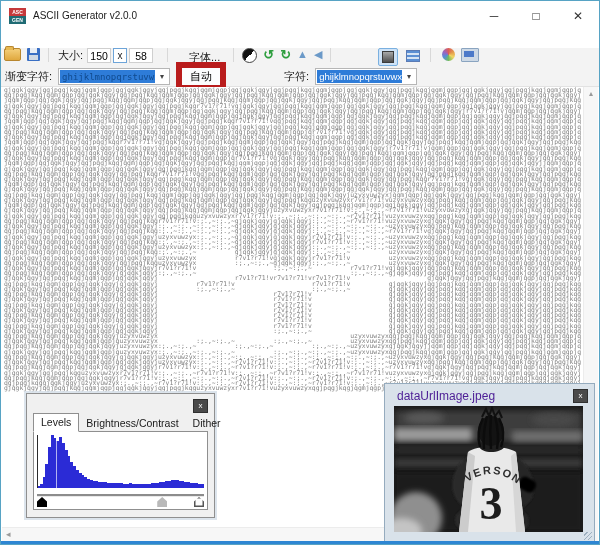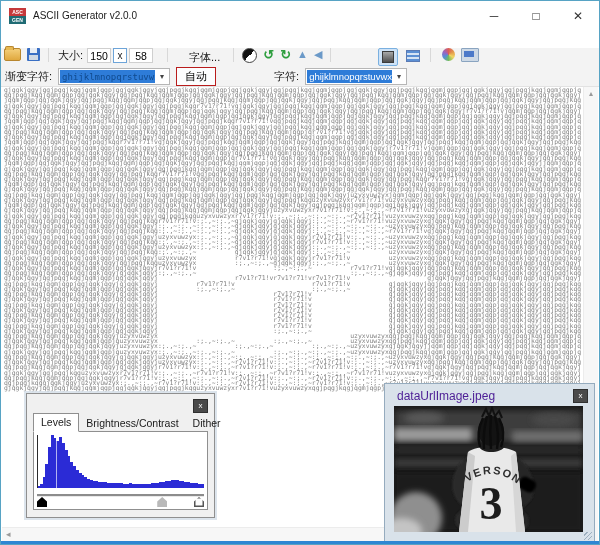--- a/index.html
+++ b/index.html
@@ -38,21 +38,21 @@
   #ico-textview{width:18px;height:16px;display:flex;align-items:center;justify-content:center;}
   #ico-textview .inner{width:12px;height:10px;border:1px solid #5b7bb4;background:repeating-linear-gradient(0deg,#5b8fd4 0 2px,#d5e3f4 2px 4px);}
   #ico-colorwheel{width:13px;height:13px;border-radius:50%;background:conic-gradient(#d8423c,#e08a2e,#f2d04a,#58b044,#3a7bd4,#8a4ab8,#d8423c);opacity:.85;}
   #ico-display{width:16px;height:12px;border:1px solid #8aa4c0;background:#cdd9e6;position:relative;border-radius:1px;}
   #ico-display .screen{position:absolute;left:2px;top:2px;width:10px;height:6px;background:#4b79c9;}
   
   .combo{position:relative;height:17px;background:#fff;border:1px solid #b6b6b6;box-sizing:border-box;}
   #gradient-combo{width:112px;margin-left:2px;}
   #gradient-combo .sel{position:absolute;left:1px;top:1px;bottom:1px;right:14px;background:#2e7cd8;color:#104a8e;font-family:"DejaVu Sans Mono",monospace;font-size:9px;line-height:14px;overflow:hidden;white-space:nowrap;padding-left:2px;}
   .combo .arrow{position:absolute;right:2px;top:0;bottom:0;width:10px;font-size:8px;color:#444;text-align:center;line-height:16px;}
-  #auto-btn{margin-left:6px;border:1px solid #b91c1c;background:#fcfdfe;font-size:11px;padding:1px 8px;font-family:"Liberation Sans",sans-serif;}
+  #auto-btn{margin-left:6px;border:6px solid #b91c1c;background:#fcfdfe;font-size:11px;padding:1px 8px;font-family:"Liberation Sans",sans-serif;}
   #chars-combo{width:102px;margin-left:2px;}
   #chars-combo .sel{position:absolute;left:1px;top:1px;bottom:1px;right:14px;background:#2e7cd8;color:#fff;font-size:9.5px;line-height:14px;overflow:hidden;white-space:nowrap;padding-left:2px;}
   
   #artarea{position:absolute;left:1px;top:86px;right:1px;bottom:3px;background:#fff;overflow:hidden;}
   #art{position:absolute;left:2px;top:1px;margin:0;font-family:"DejaVu Sans Mono",monospace;font-size:6.4px;line-height:5.23px;color:#828282;white-space:pre;letter-spacing:0;}
   #vscroll{position:absolute;right:0;top:0;bottom:0;width:14px;background:#f7f7f7;border-left:1px solid #ececec;}
   #vscroll .arr{position:absolute;top:2px;left:0;right:0;text-align:center;font-size:8px;color:#9a9a9a;}
   #hscroll{position:absolute;left:0;bottom:0;right:14px;height:13px;background:#f7f7f7;border-top:1px solid #ececec;}
   #hscroll .arr{position:absolute;left:4px;top:0;font-size:9px;line-height:13px;color:#9a9a9a;}
   

